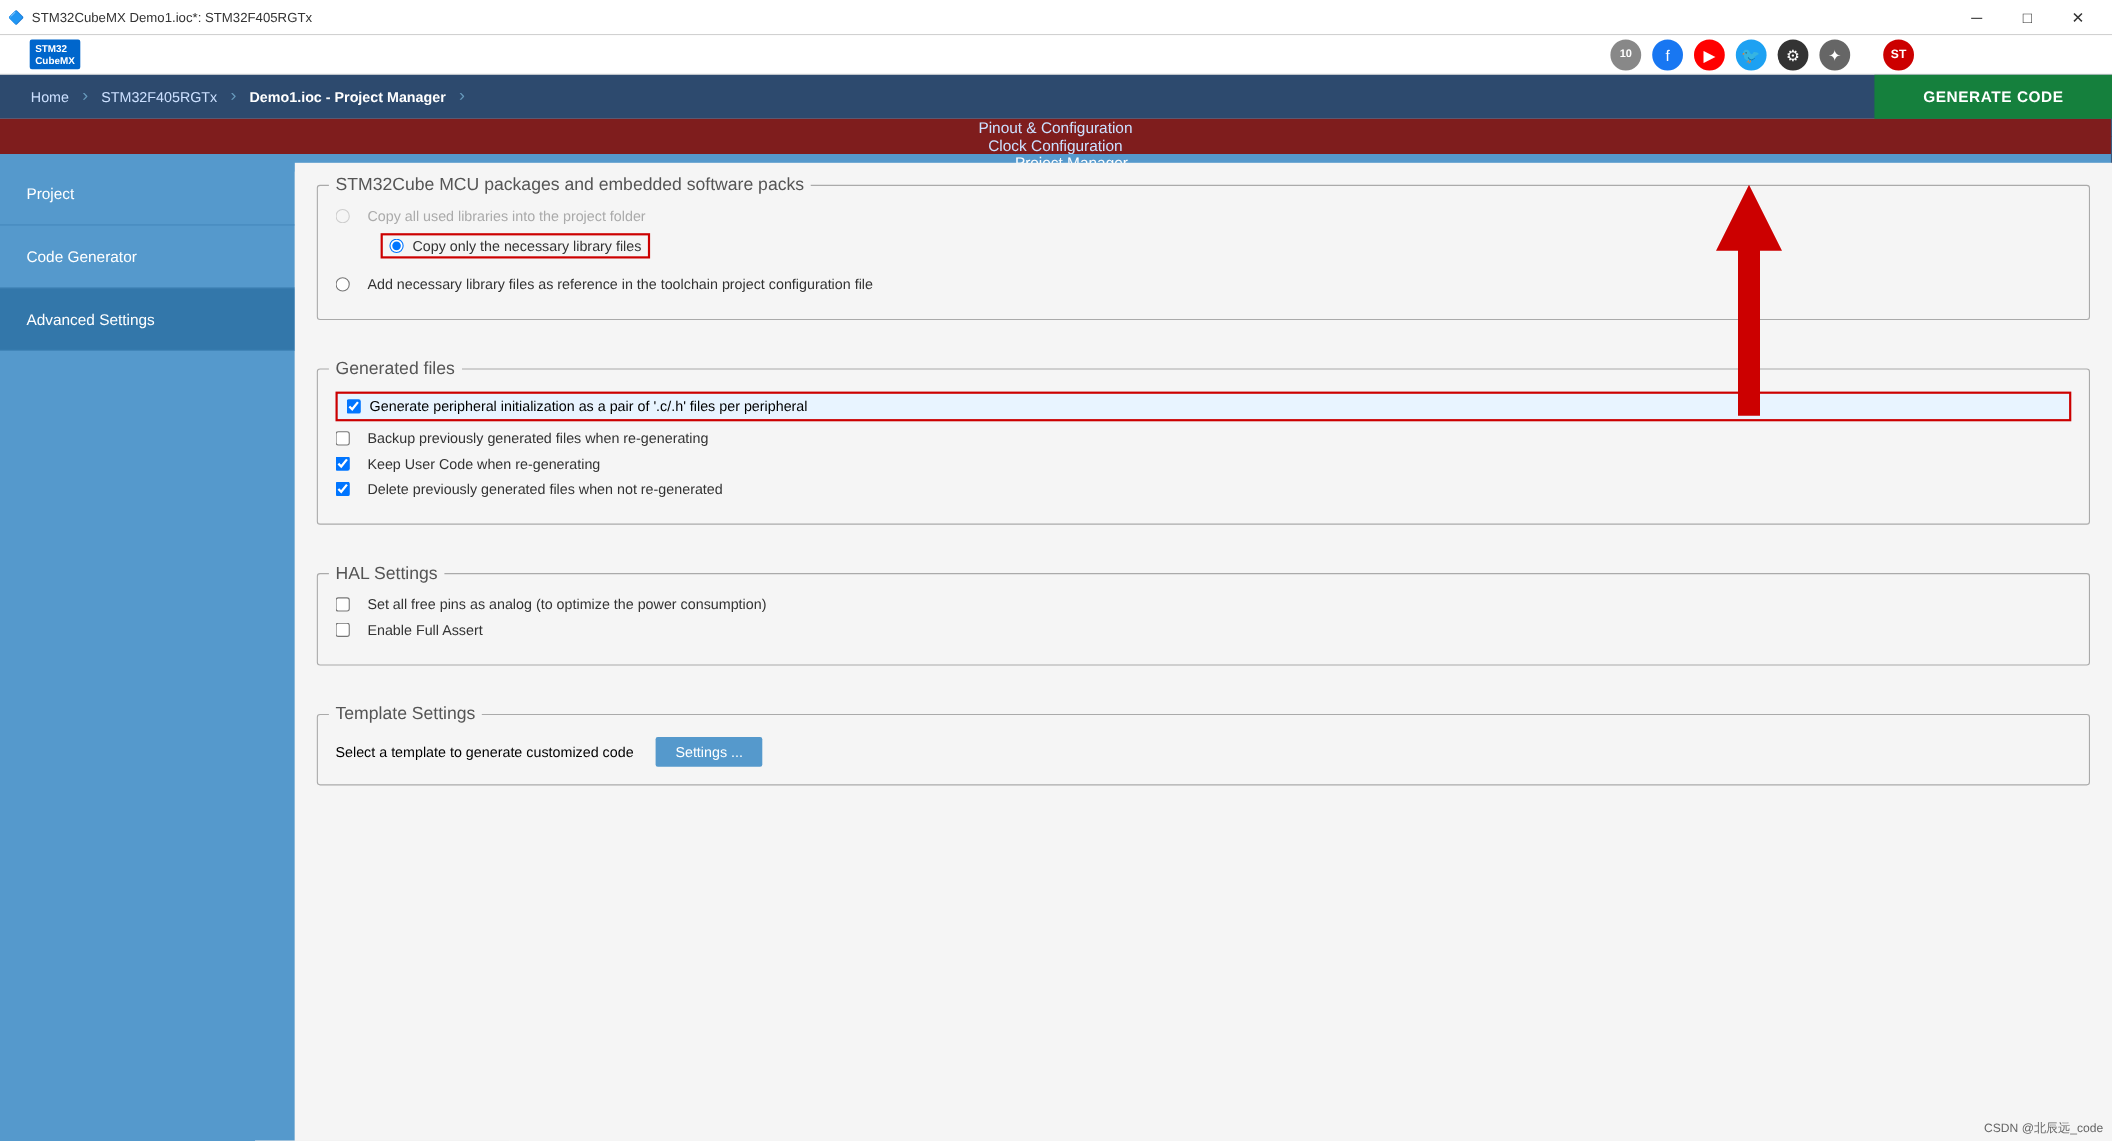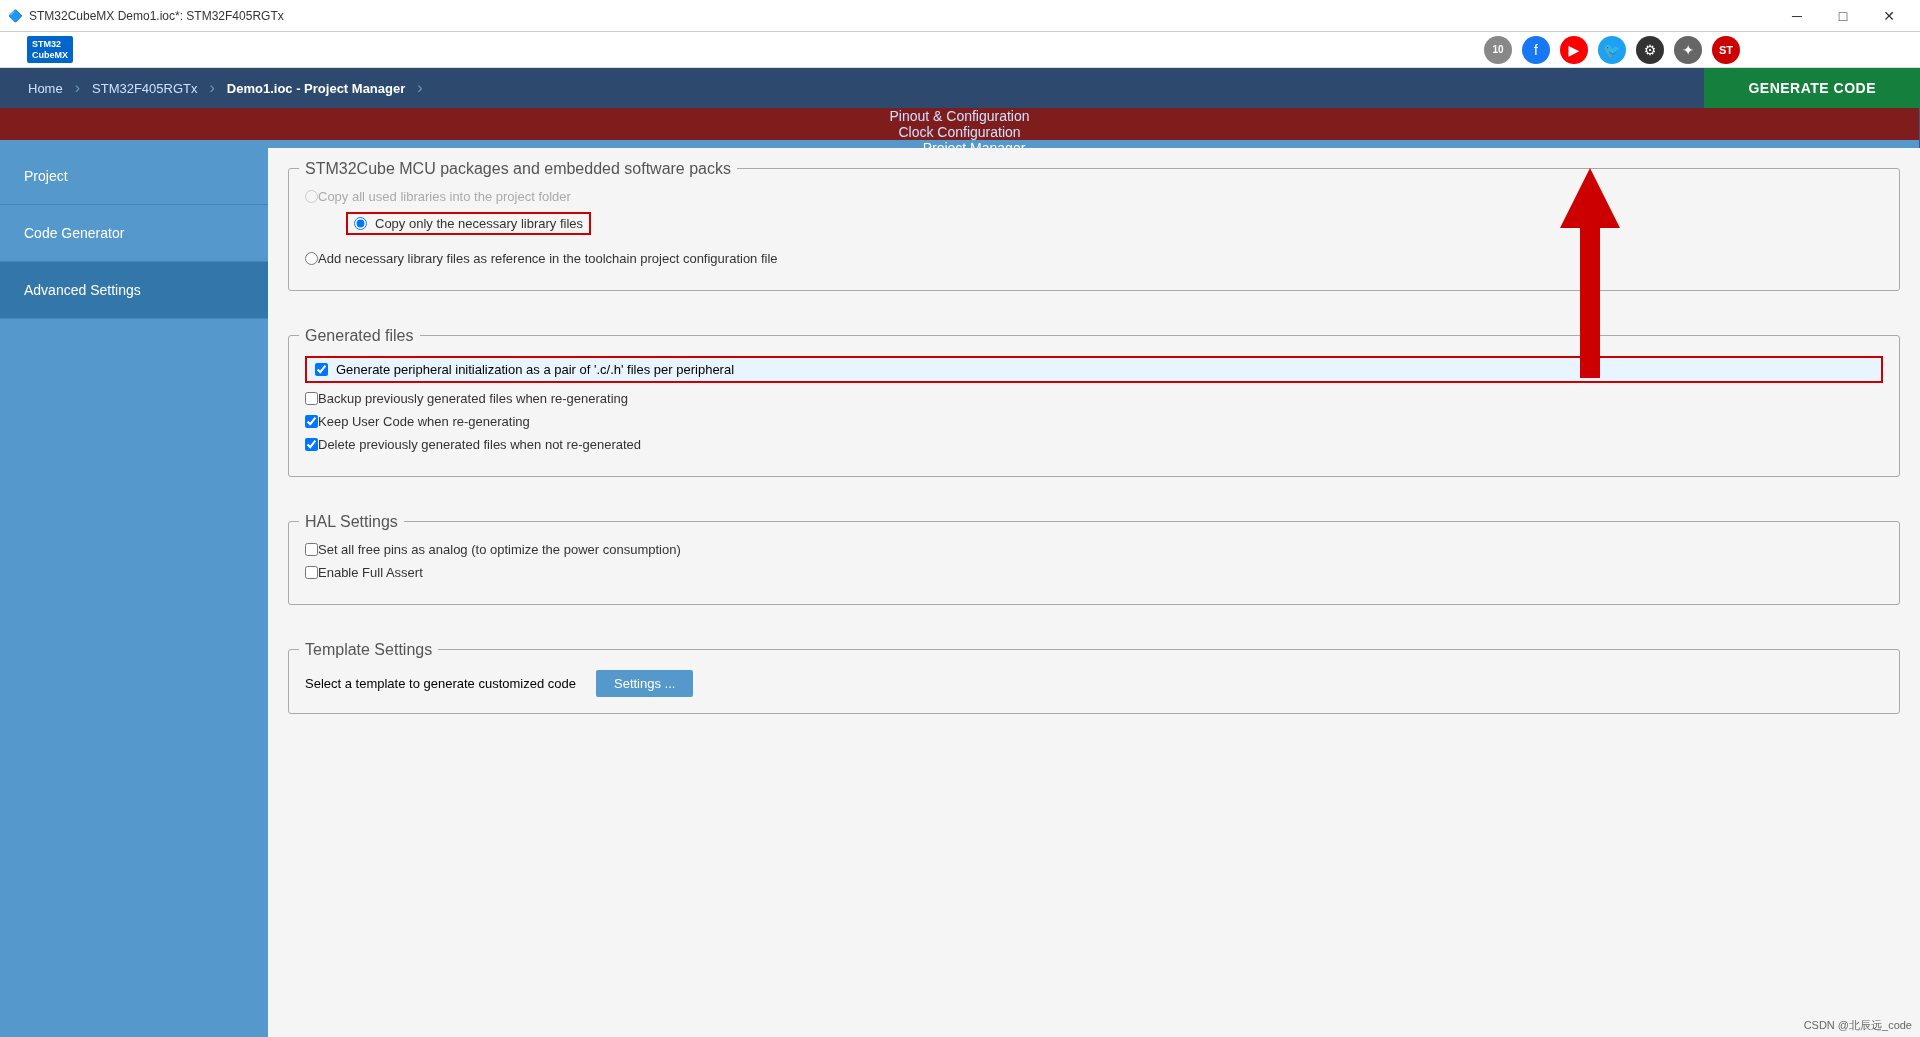--- a/index.html
+++ b/index.html
@@ -68,21 +68,21 @@
       display: flex; align-items: center; justify-content: center;
       font-size: 14px;
       cursor: pointer;
     }
     .icon-circle-gray { background: #888; color: white; font-size: 10px; font-weight: bold; }
     .icon-fb { background: #1877f2; color: white; }
     .icon-yt { background: #ff0000; color: white; }
     .icon-tw { background: #1da1f2; color: white; }
     .icon-gh { background: #333; color: white; }
     .icon-star { background: #666; color: white; }
-    .icon-st { background: #cc0000; color: white; font-size: 11px; font-weight: bold; }
+    .icon-st { background: #cc0000; color: white; font-size: 11px; font-weight: bold; margin-left: 20px; }
 
     
     .breadcrumb {
       background: #2d4a6e;
       height: 40px;
       display: flex;
       align-items: center;
       padding: 0 0 0 16px;
     }
     .breadcrumb-item {
@@ -179,21 +179,21 @@
       background: #f5f5f5;
       padding: 0 6px;
       font-size: 16px;
       color: #555;
     }
 
     .radio-group, .checkbox-group { margin-top: 8px; }
     .radio-item, .checkbox-item {
       display: flex;
       align-items: center;
-      gap: 0;
+      gap: 16px;
       margin-bottom: 8px;
       font-size: 13px;
       color: #333;
     }
     .radio-item input, .checkbox-item input { cursor: pointer; }
     .highlight-checkbox-row {
       border: 2px solid #cc0000;
       padding: 4px 8px;
       background: #e8f4ff;
       display: flex;

